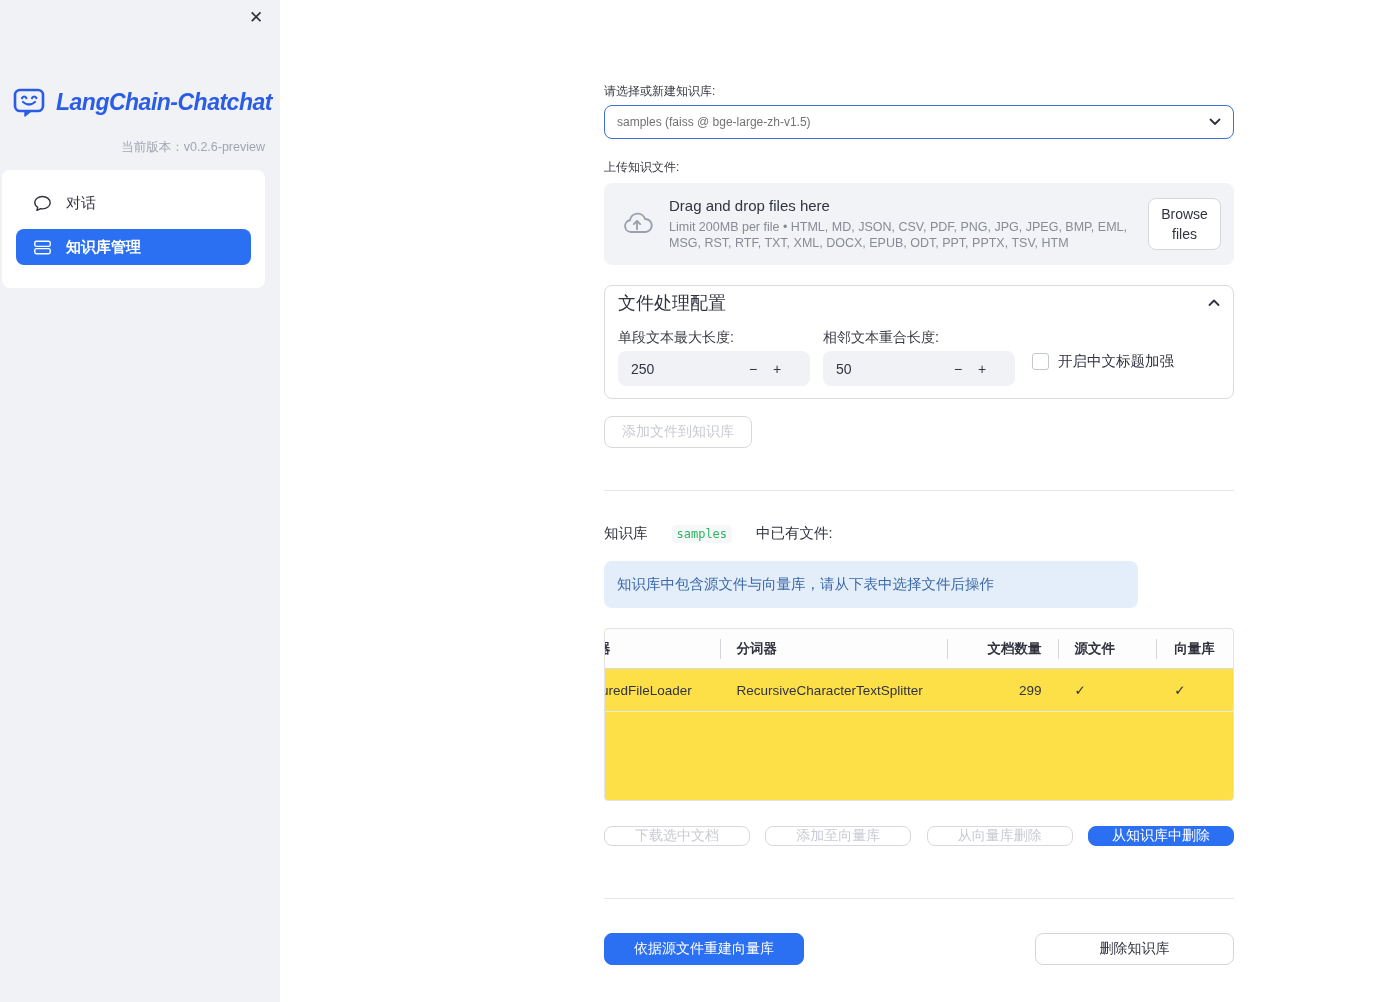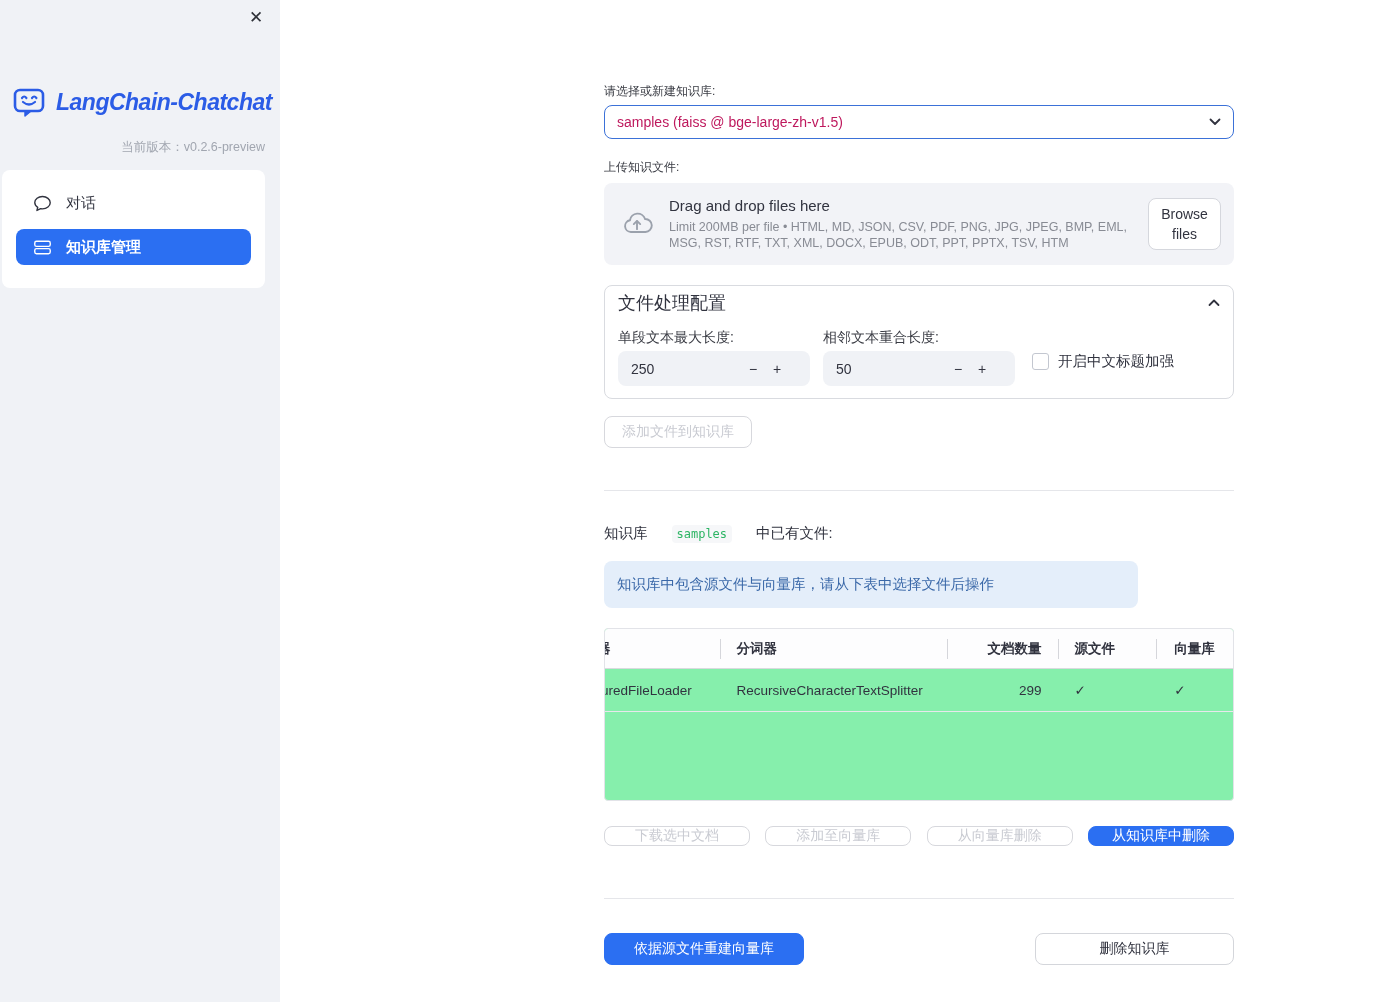--- a/index.html
+++ b/index.html
@@ -18,21 +18,21 @@
   .nav-item{height:36px;display:flex;align-items:center;gap:14px;padding-left:17px;border-radius:8px;
             font-size:15px;color:#31333f;cursor:pointer;}
   .nav-item.active{background:#2b6ff2;color:#ffffff;font-weight:bold;}
 
   
   .content{position:absolute;left:604px;top:0;width:630px;height:1002px;}
   .field-label{position:absolute;left:0;font-size:12px;color:#3a3c44;}
 
   .selectbox{position:absolute;left:0;top:105px;width:630px;height:34px;box-sizing:border-box;
              border:1px solid #3b71d8;border-radius:8px;background:#ffffff;display:flex;align-items:center;
-             padding:0 12px;font-size:14px;color:#be185d;cursor:pointer;}
+             padding:0 12px;font-size:12px;color:#737373;cursor:pointer;}
   .selectbox .chev{margin-left:auto;display:flex;align-items:center;}
 
   .dropzone{position:absolute;left:0;top:183px;width:630px;height:82px;box-sizing:border-box;background:#f2f3f7;
             border-radius:8px;display:flex;align-items:center;padding:0 13px 0 17px;}
   .dz-text{margin-left:16px;width:478px;}
   .dz-title{font-size:15px;color:#31333f;margin-bottom:5px;}
   .dz-limit{font-size:12.5px;color:#888b94;line-height:1.3;}
   .browse-btn{margin-left:auto;width:73px;height:52px;background:#ffffff;border:1px solid #d5d7dd;border-radius:8px;
               font-size:14px;color:#31333f;cursor:pointer;font-family:inherit;line-height:1.45;padding:0 6px;}
 
@@ -61,21 +61,21 @@
   .hr{position:absolute;left:0;width:630px;height:1px;background:#e5e6ea;}
 
   .kb-line{position:absolute;left:0;top:524px;font-size:14.5px;color:#31333f;display:flex;align-items:flex-end;gap:24px;}
   .kb-code{font-family:"DejaVu Sans Mono","Liberation Mono",monospace;font-size:12px;color:#2db564;
            background:#f6f7f9;border-radius:4px;padding:2px 5px;}
 
   .infobox{position:absolute;left:0;top:561px;width:534px;height:47px;box-sizing:border-box;background:#e4eefa;
            border-radius:8px;display:flex;align-items:center;padding:0 13px;font-size:14.5px;color:#3a68a8;}
 
   .ftable{position:absolute;left:0;top:628px;width:630px;height:173px;box-sizing:border-box;
-          border:1px solid #e2e3e8;border-radius:4px;background:#86efac;overflow:hidden;}
+          border:1px solid #e2e3e8;border-radius:4px;background:#fde047;overflow:hidden;}
   .trow{display:flex;width:100%;}
   .thead{height:39px;border-bottom:1px solid #d9dade;background:#fdfdfe;}
   .tdata{height:42px;border-bottom:1px solid #e8e8ec;}
   .tc{box-sizing:border-box;display:flex;align-items:center;font-size:13.5px;overflow:hidden;position:relative;}
   .thead .tc{font-weight:bold;color:#31333f;}
   .c1{width:115px;}
   .c2{width:228px;padding-left:17px;}
   .c3{width:111px;justify-content:flex-end;padding-right:16px;}
   .c4{width:99px;padding-left:17px;}
   .c5{width:77px;padding-left:18px;}

